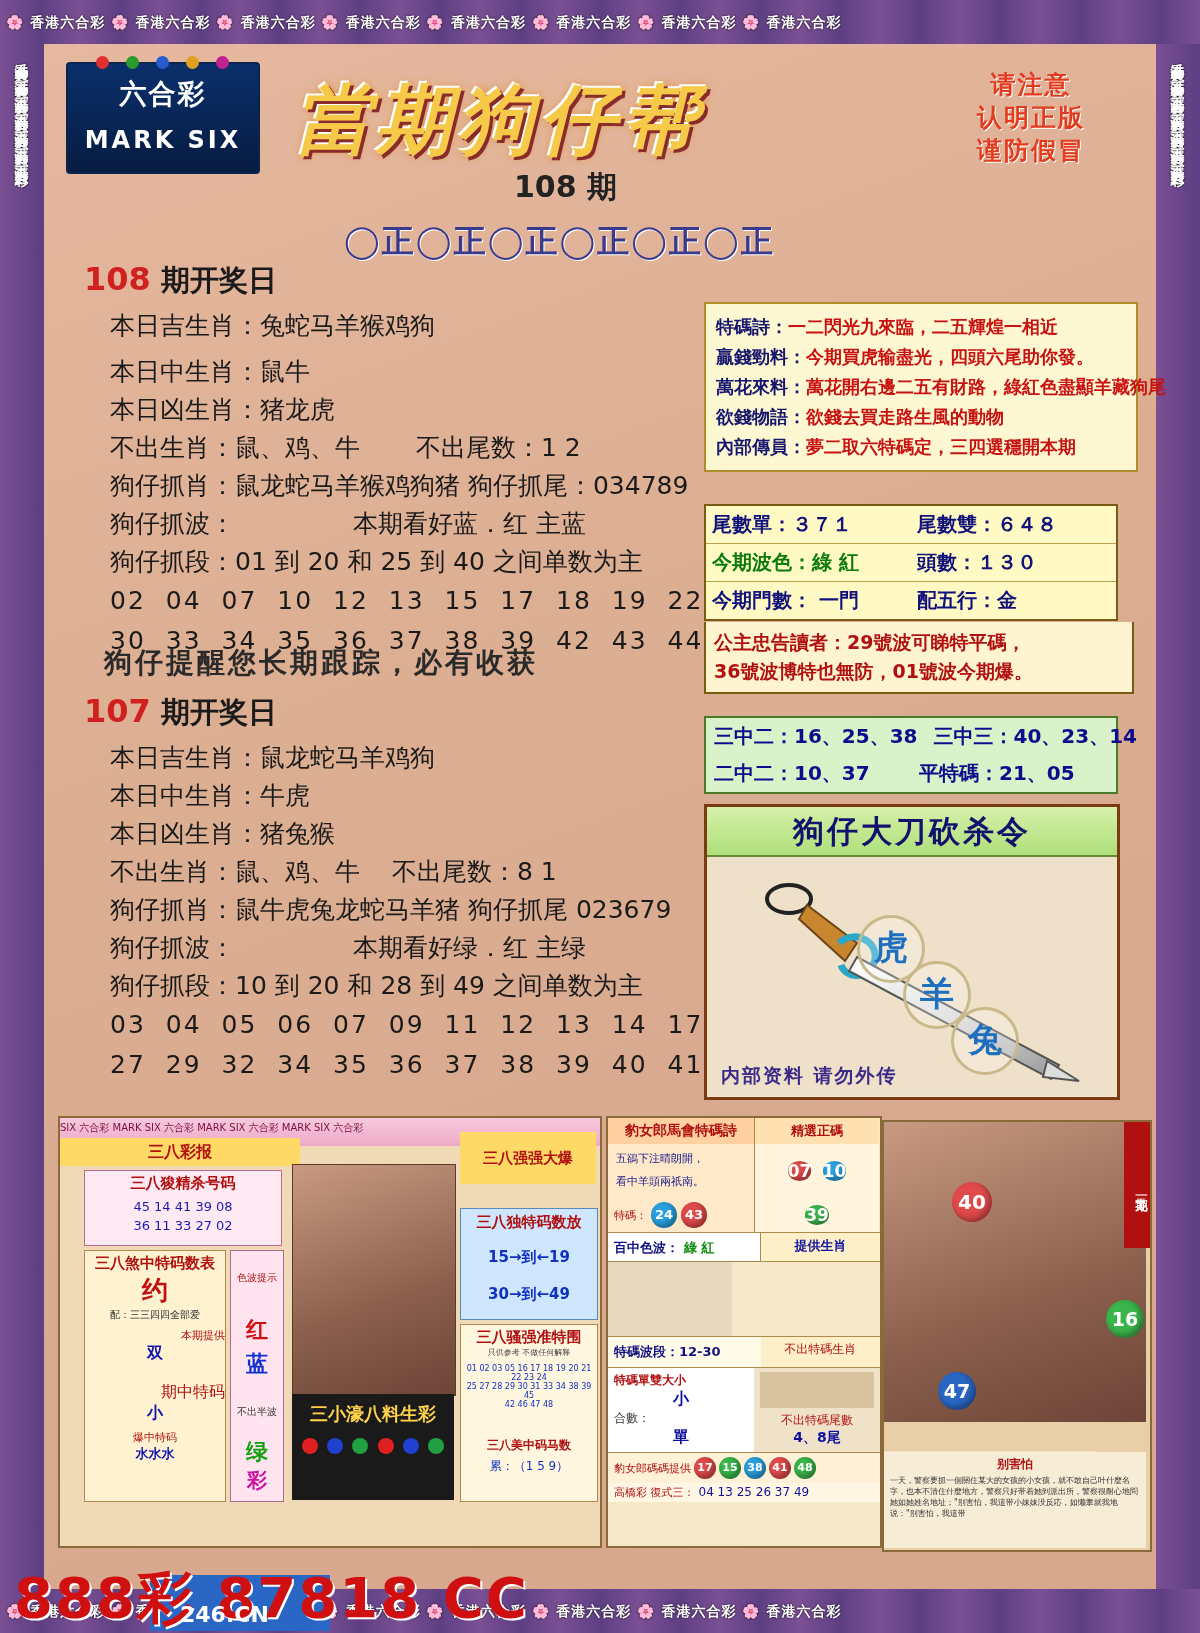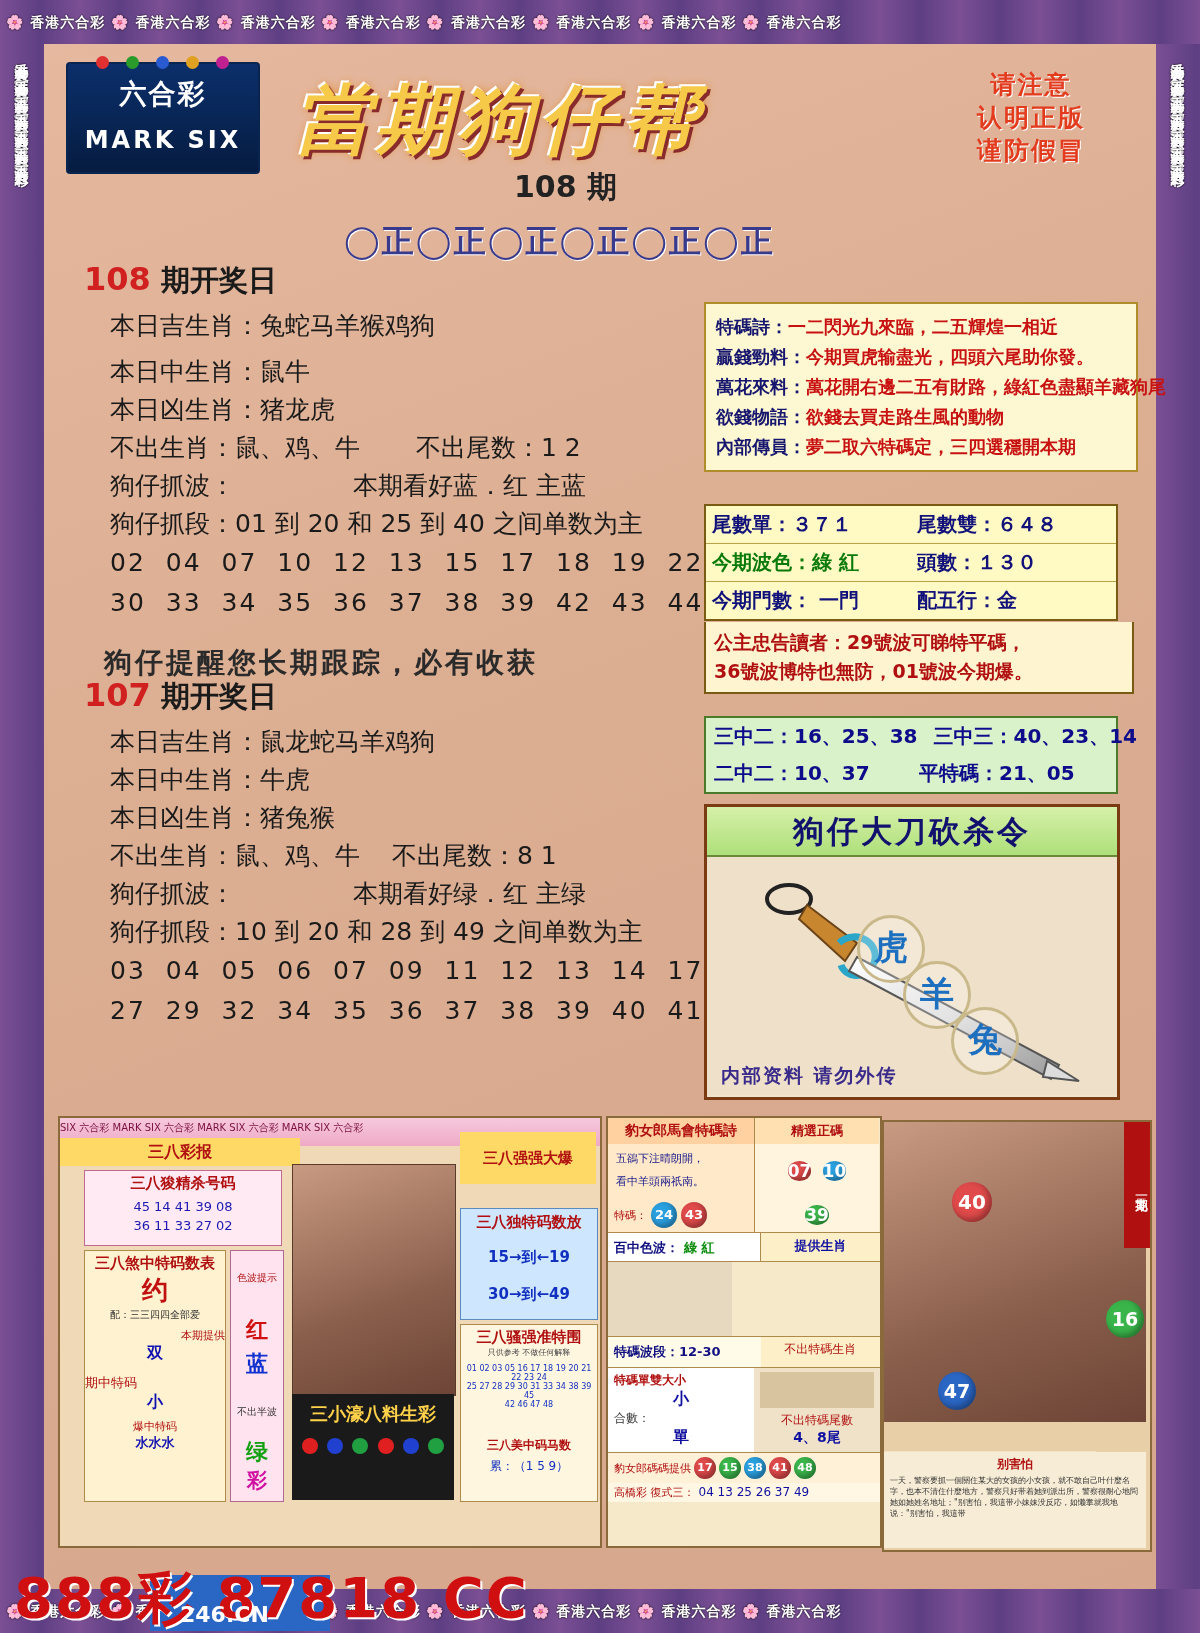--- a/index.html
+++ b/index.html
@@ -205,49 +205,51 @@
       <div class="row" style="padding-left:26px;margin-top:8px;">
         <span>本日中生肖：</span><span>鼠牛</span>
       </div>
       <div class="row" style="padding-left:26px;">
         <span>本日凶生肖：</span><span>猪龙虎</span>
       </div>
       <div class="row" style="padding-left:26px;">
         <span>不出生肖：鼠、鸡、牛</span>
         <span style="margin-left:48px;">不出尾数：1  2</span>
       </div>
+      <div class="row" style="padding-left:26px;">狗仔抓肖：鼠龙蛇马羊猴鸡狗猪  狗仔抓尾：034789</div>
       <div class="row" style="padding-left:26px;">
         <span>狗仔抓波：</span>
         <span style="margin-left:110px;">本期看好蓝．红  主蓝</span>
       </div>
       <div class="row" style="padding-left:26px;">狗仔抓段：01 到 20 和 25 到 40 之间单数为主</div>
       <div class="nums" style="padding-left:26px;">02  04  07  10  12  13  15  17  18  19  22  24  25  27  29</div>
       <div class="nums" style="padding-left:26px;">30  33  34  35  36  37  38  39  42  43  44  45  46  47  48</div>
     </div>
 
     <div class="tip">狗仔提醒您长期跟踪，必有收获</div>
 
-    <div class="block" style="top:632px;">
+    <div class="block" style="top:648px;">
       <div class="sec-title">
         <em>107</em>
         <span>期开奖日</span>
       </div>
       <div class="row" style="padding-left:26px;">
         <span>本日吉生肖：</span><span>鼠龙蛇马羊鸡狗</span>
       </div>
       <div class="row" style="padding-left:26px;">
         <span>本日中生肖：</span><span>牛虎</span>
       </div>
       <div class="row" style="padding-left:26px;">
         <span>本日凶生肖：</span><span>猪兔猴</span>
       </div>
       <div class="row" style="padding-left:26px;">
         <span>不出生肖：鼠、鸡、牛</span>
         <span style="margin-left:24px;">不出尾数：8   1</span>
       </div>
+      <div class="row" style="padding-left:26px;">狗仔抓肖：鼠牛虎兔龙蛇马羊猪  狗仔抓尾 023679</div>
       <div class="row" style="padding-left:26px;">
         <span>狗仔抓波：</span>
         <span style="margin-left:110px;">本期看好绿．红  主绿</span>
       </div>
       <div class="row" style="padding-left:26px;">狗仔抓段：10 到 20 和 28 到 49 之间单数为主</div>
       <div class="nums" style="padding-left:26px;">03  04  05  06  07  09  11  12  13  14  17  18  19  20  23</div>
       <div class="nums" style="padding-left:26px;">27  29  32  34  35  36  37  38  39  40  41  44  46  48  49</div>
     </div>
 
     <div class="poembox">
@@ -324,21 +326,21 @@
           <div style="font-size:13px;color:#1a1ab0;text-align:center;margin-top:6px;">45  14  41  39  08</div>
           <div style="font-size:13px;color:#1a1ab0;text-align:center;margin-top:4px;">36  11  33  27  02</div>
         </div>
 
         <div style="position:absolute;left:24px;top:132px;width:140px;height:250px;background:#fff2d0;border:1px solid #b08a4a;">
           <div class="mini-title" style="margin-top:3px;">三八煞中特码数表</div>
           <div style="font-size:26px;color:#c01010;font-weight:bold;text-align:center;">约</div>
           <div style="font-size:10px;text-align:center;color:#333;">配：三三四四全部爱</div>
           <div style="font-size:11px;color:#b01010;text-align:right;margin-top:6px;">本期提供</div>
           <div style="font-size:16px;color:#1010b0;font-weight:bold;text-align:center;">双</div>
-          <div style="font-size:13px;color:#b01010;text-align:left;margin-top:10px;">期中特码</div>
+          <div style="font-size:16px;color:#b01010;text-align:right;margin-top:18px;">期中特码</div>
           <div style="font-size:16px;color:#1010b0;font-weight:bold;text-align:center;">小</div>
           <div style="font-size:11px;color:#b01010;text-align:center;margin-top:6px;">爆中特码</div>
           <div style="font-size:13px;color:#1010b0;font-weight:bold;text-align:center;">水水水</div>
         </div>
 
         <div style="position:absolute;left:170px;top:132px;width:52px;height:250px;background:#ffe3ef;border:1px solid #b06a90;text-align:center;">
           <div style="font-size:10px;color:#b01010;margin-top:20px;">色波提示</div>
           <div style="font-size:22px;color:#d01010;font-weight:bold;margin-top:30px;">红</div>
           <div style="font-size:22px;color:#1030d0;font-weight:bold;margin-top:4px;">蓝</div>
           <div style="font-size:10px;color:#333;margin-top:26px;">不出半波</div>

